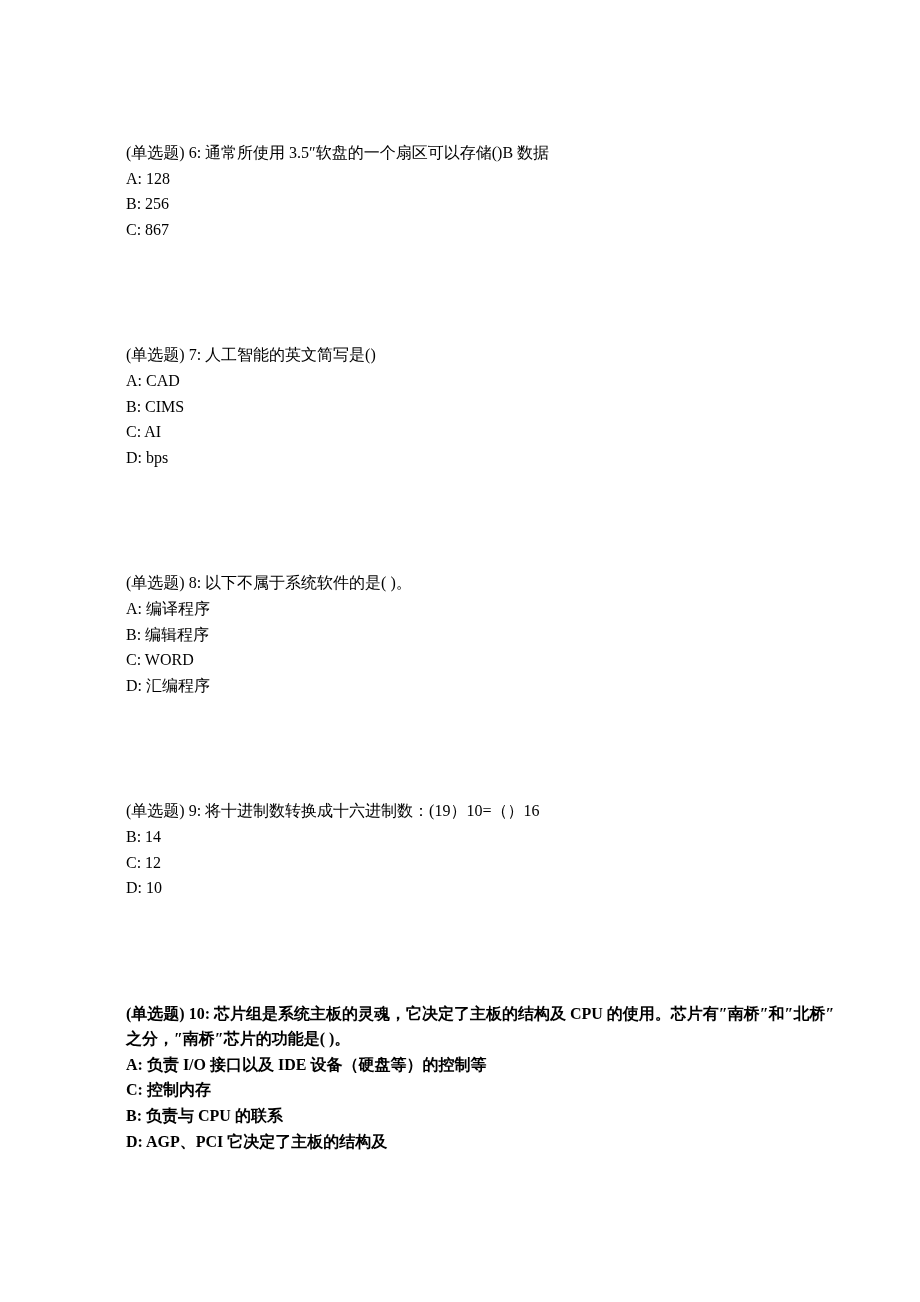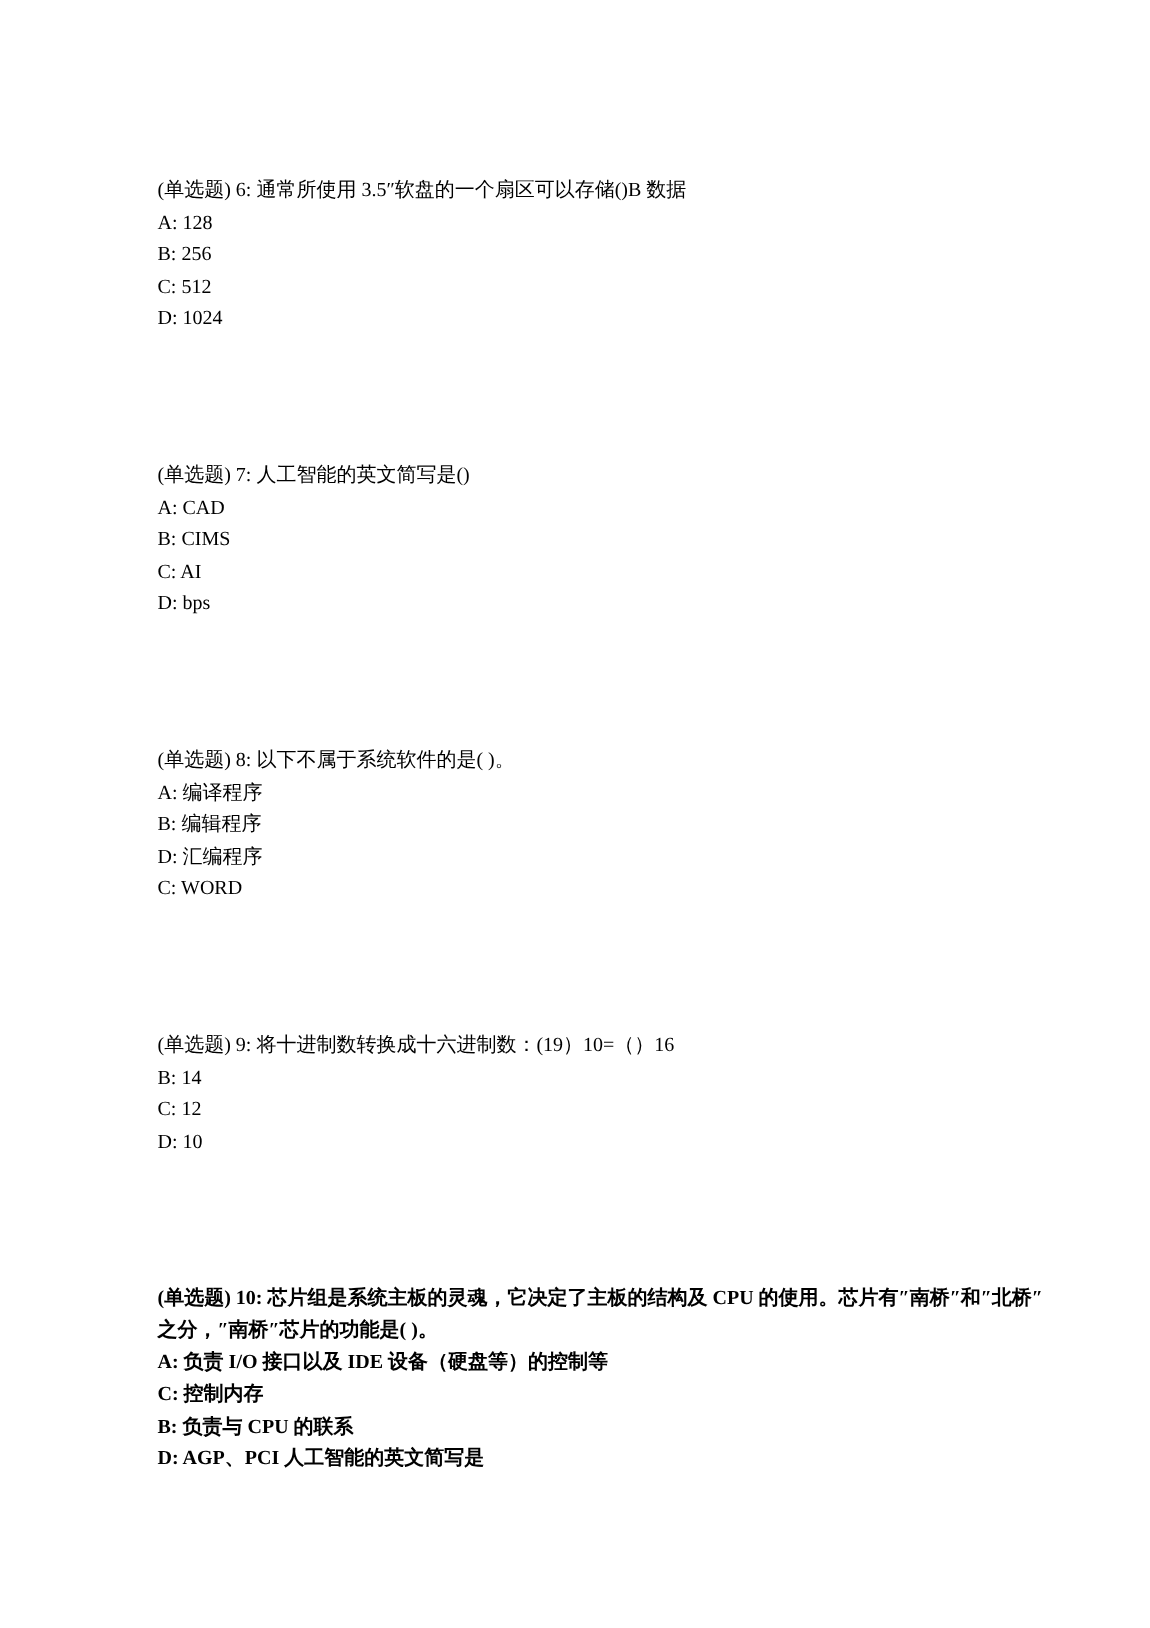--- a/index.html
+++ b/index.html
@@ -31,48 +31,47 @@
   </style>
 </head>
 <body>
 
 <div class="page">
 
   <div class="question-block">
     <p class="prompt">(单选题) 6: 通常所使用 3.5″软盘的一个扇区可以存储()B 数据</p>
     <p class="option">A: 128</p>
     <p class="option">B: 256</p>
-    <p class="option">C: 512</p>
-    <p class="option">D: 1024</p>
+    <p class="option">C: 867</p>
   </div>
 
   <div class="question-block">
     <p class="prompt">(单选题) 7: 人工智能的英文简写是()</p>
     <p class="option">A: CAD</p>
     <p class="option">B: CIMS</p>
     <p class="option">C: AI</p>
     <p class="option">D: bps</p>
   </div>
 
   <div class="question-block">
     <p class="prompt">(单选题) 8: 以下不属于系统软件的是( )。</p>
     <p class="option">A: 编译程序</p>
     <p class="option">B: 编辑程序</p>
+    <p class="option">C: WORD</p>
     <p class="option">D: 汇编程序</p>
-    <p class="option">C: WORD</p>
   </div>
 
   <div class="question-block">
     <p class="prompt">(单选题) 9: 将十进制数转换成十六进制数：(19）10=（）16</p>
     <p class="option">B: 14</p>
     <p class="option">C: 12</p>
     <p class="option">D: 10</p>
   </div>
 
   <div class="question-block">
     <p class="prompt">(单选题) 10: 芯片组是系统主板的灵魂，它决定了主板的结构及 CPU 的使用。芯片有″南桥″和″北桥″之分，″南桥″芯片的功能是( )。</p>
     <p class="option">A: 负责 I/O 接口以及 IDE 设备（硬盘等）的控制等</p>
     <p class="option">C: 控制内存</p>
     <p class="option">B: 负责与 CPU 的联系</p>
-    <p class="option">D: AGP、PCI 人工智能的英文简写是</p>
+    <p class="option">D: AGP、PCI 它决定了主板的结构及</p>
   </div>
 
 </div>
 
 </body></html>

